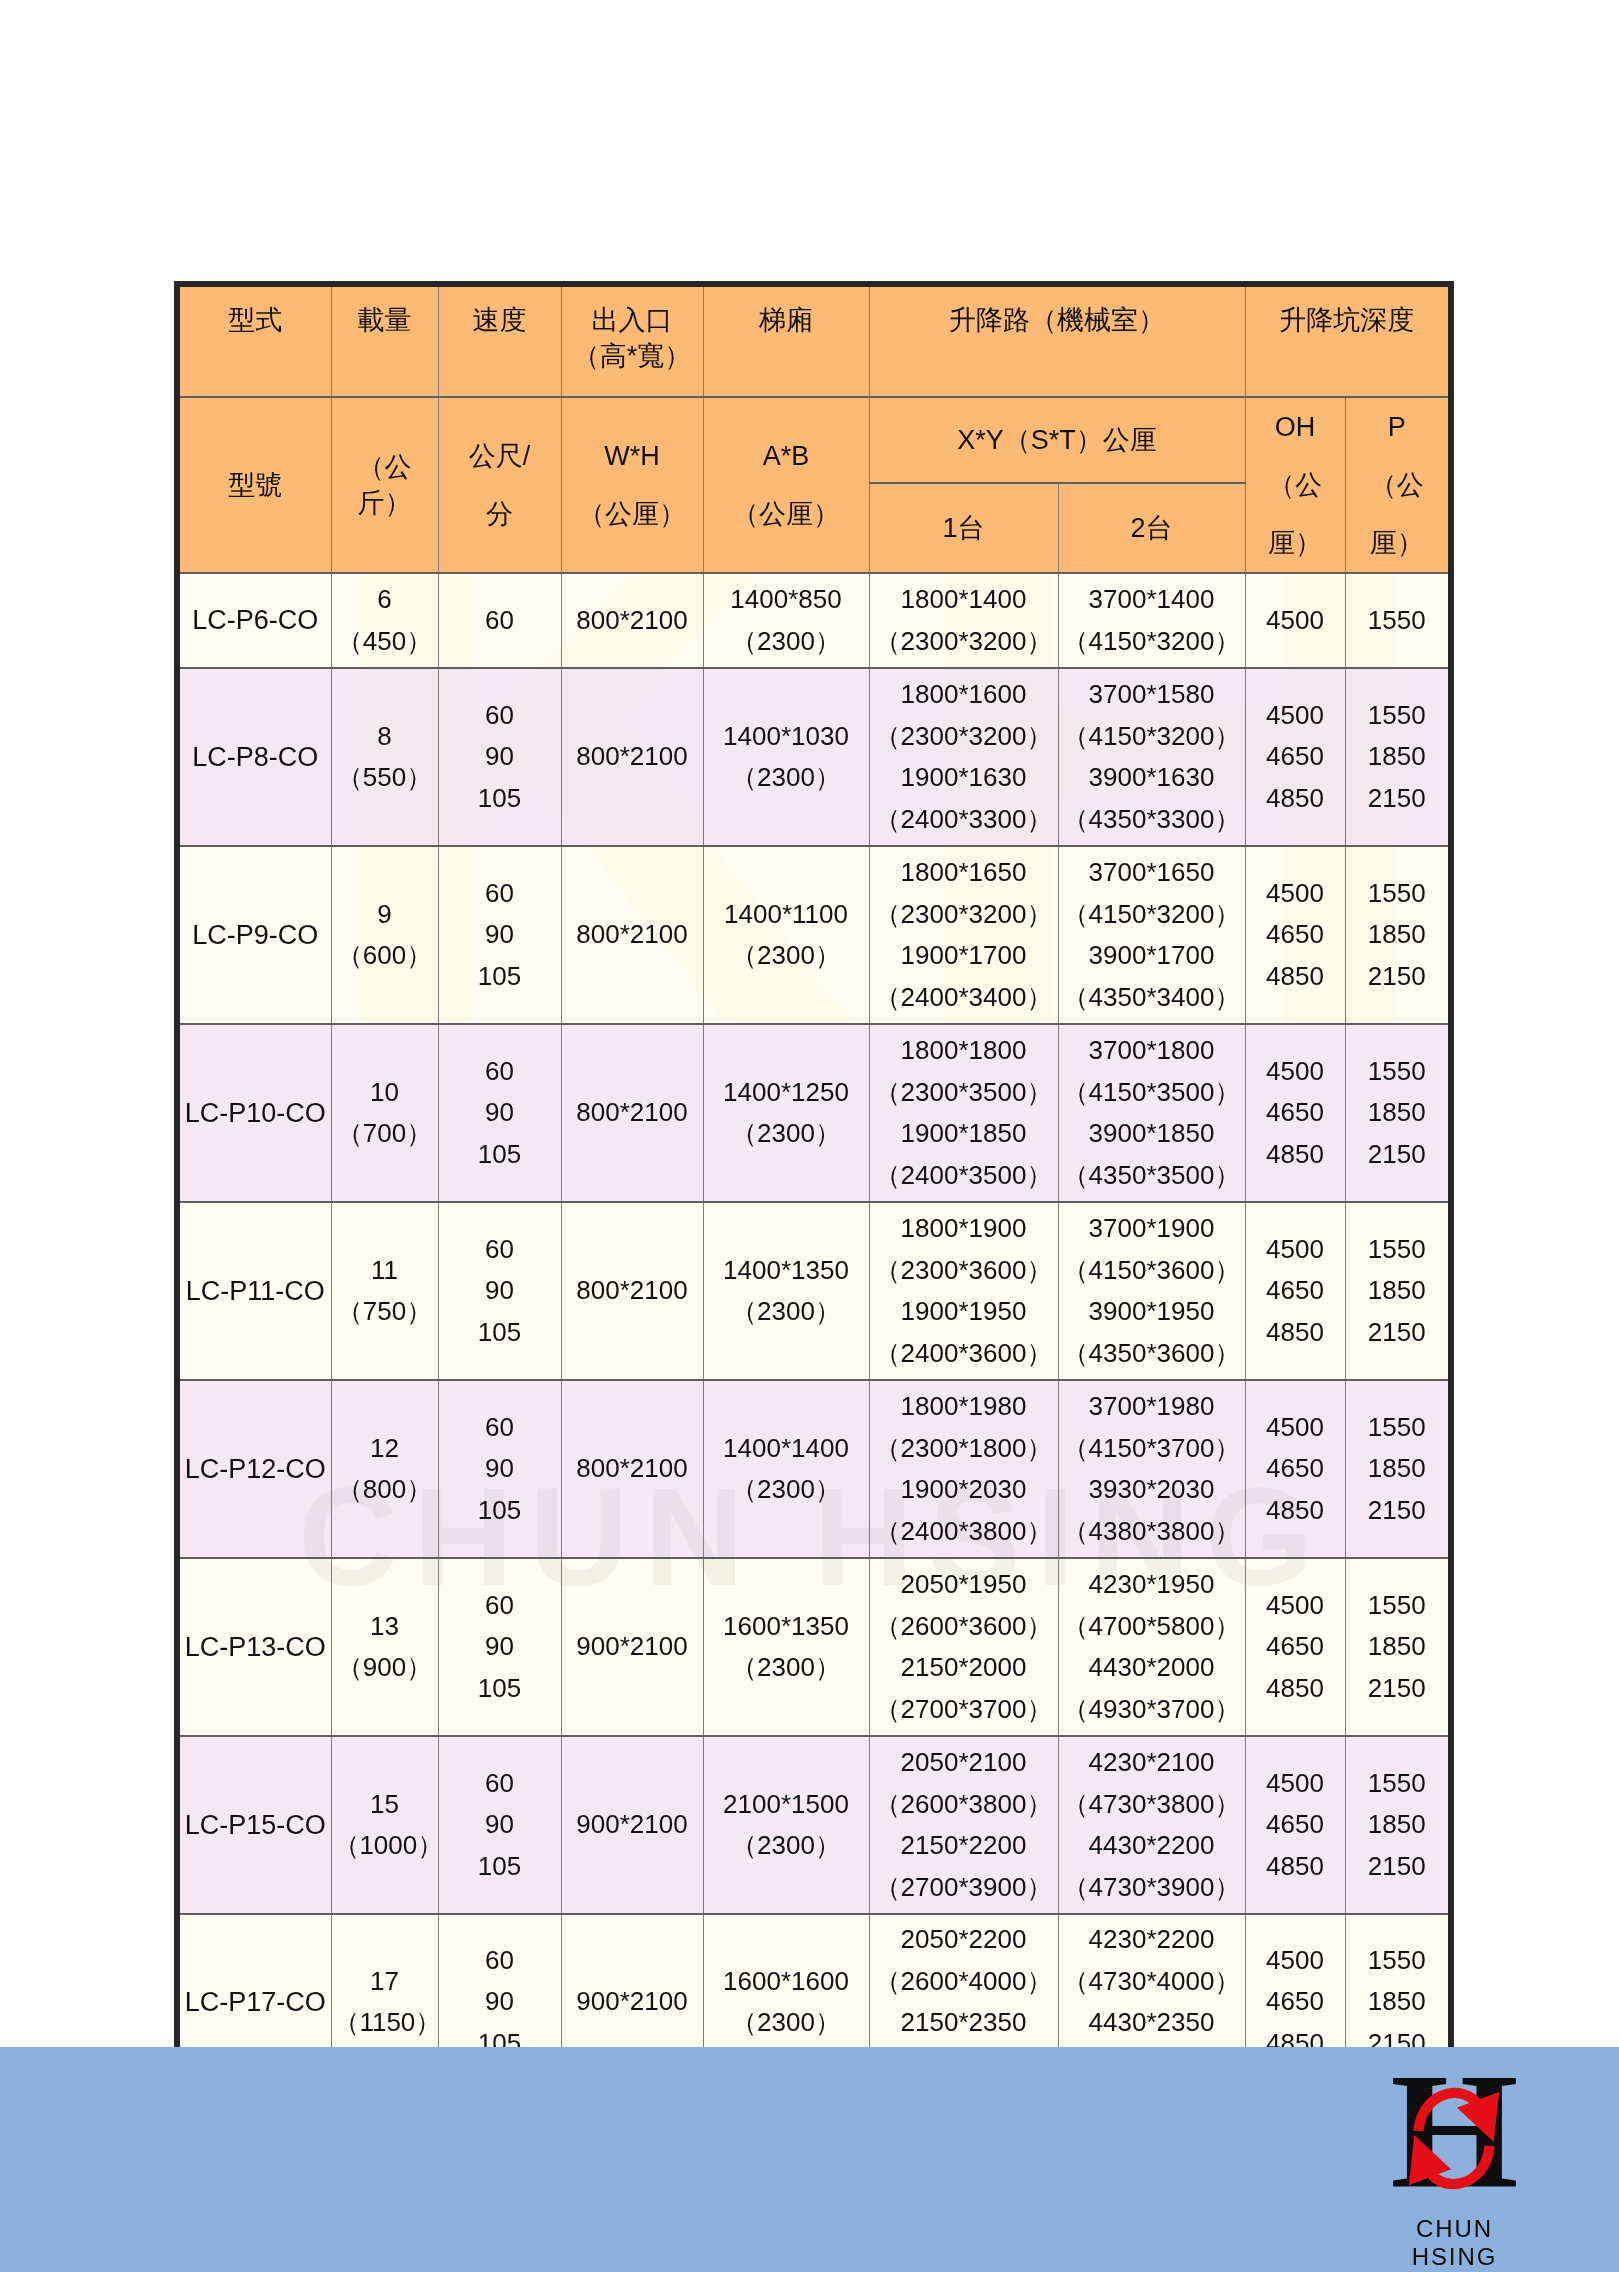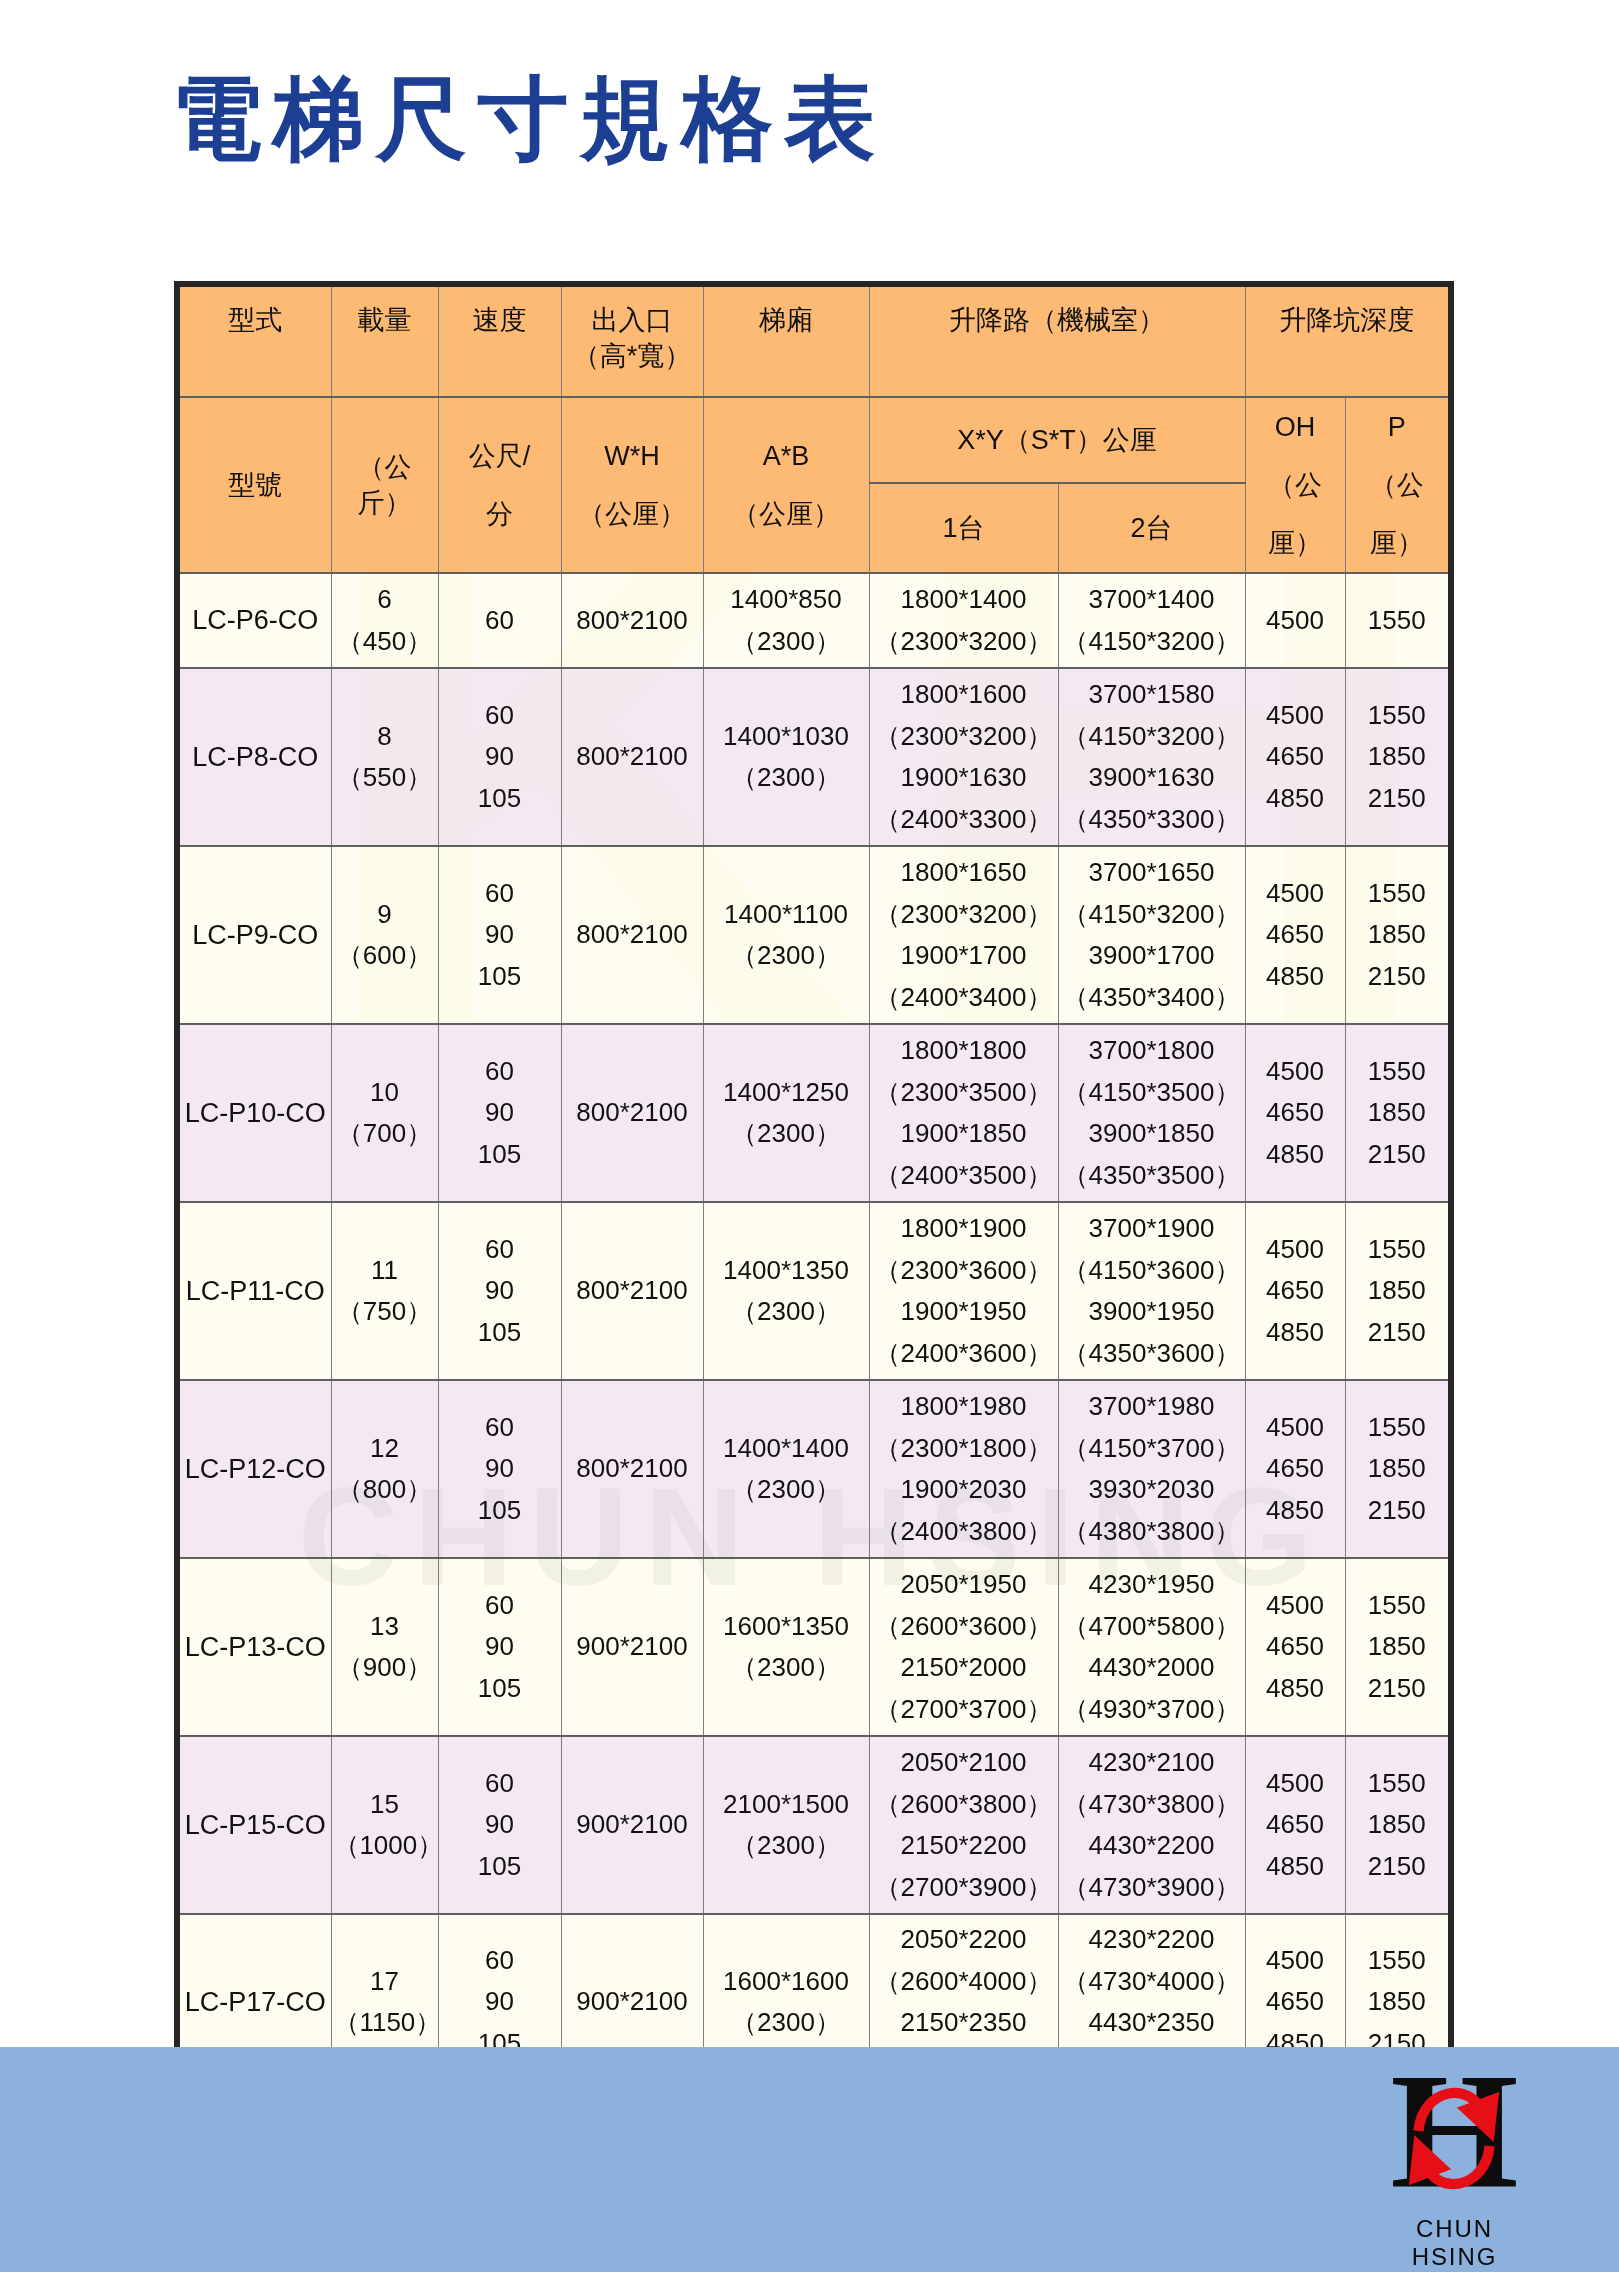--- a/index.html
+++ b/index.html
@@ -53,21 +53,20 @@
                font-family:"Liberation Sans","DejaVu Sans",sans-serif; }
 </style>
 </head>
 <body>
 
 <div class="page">
 
   <div class="wm wm-kh">KH</div>
   <div class="wm wm-ch">CHUN HSING</div>
 
-  <div class="page-title">電梯尺寸規格表</div>
 
   <div class="tbl-wrap">
     <table class="spec">
       <colgroup>
         <col style="width:154px">
           <col style="width:107px">
           <col style="width:123px">
         <col style="width:142px">
           <col style="width:166px">
           <col style="width:189px">

